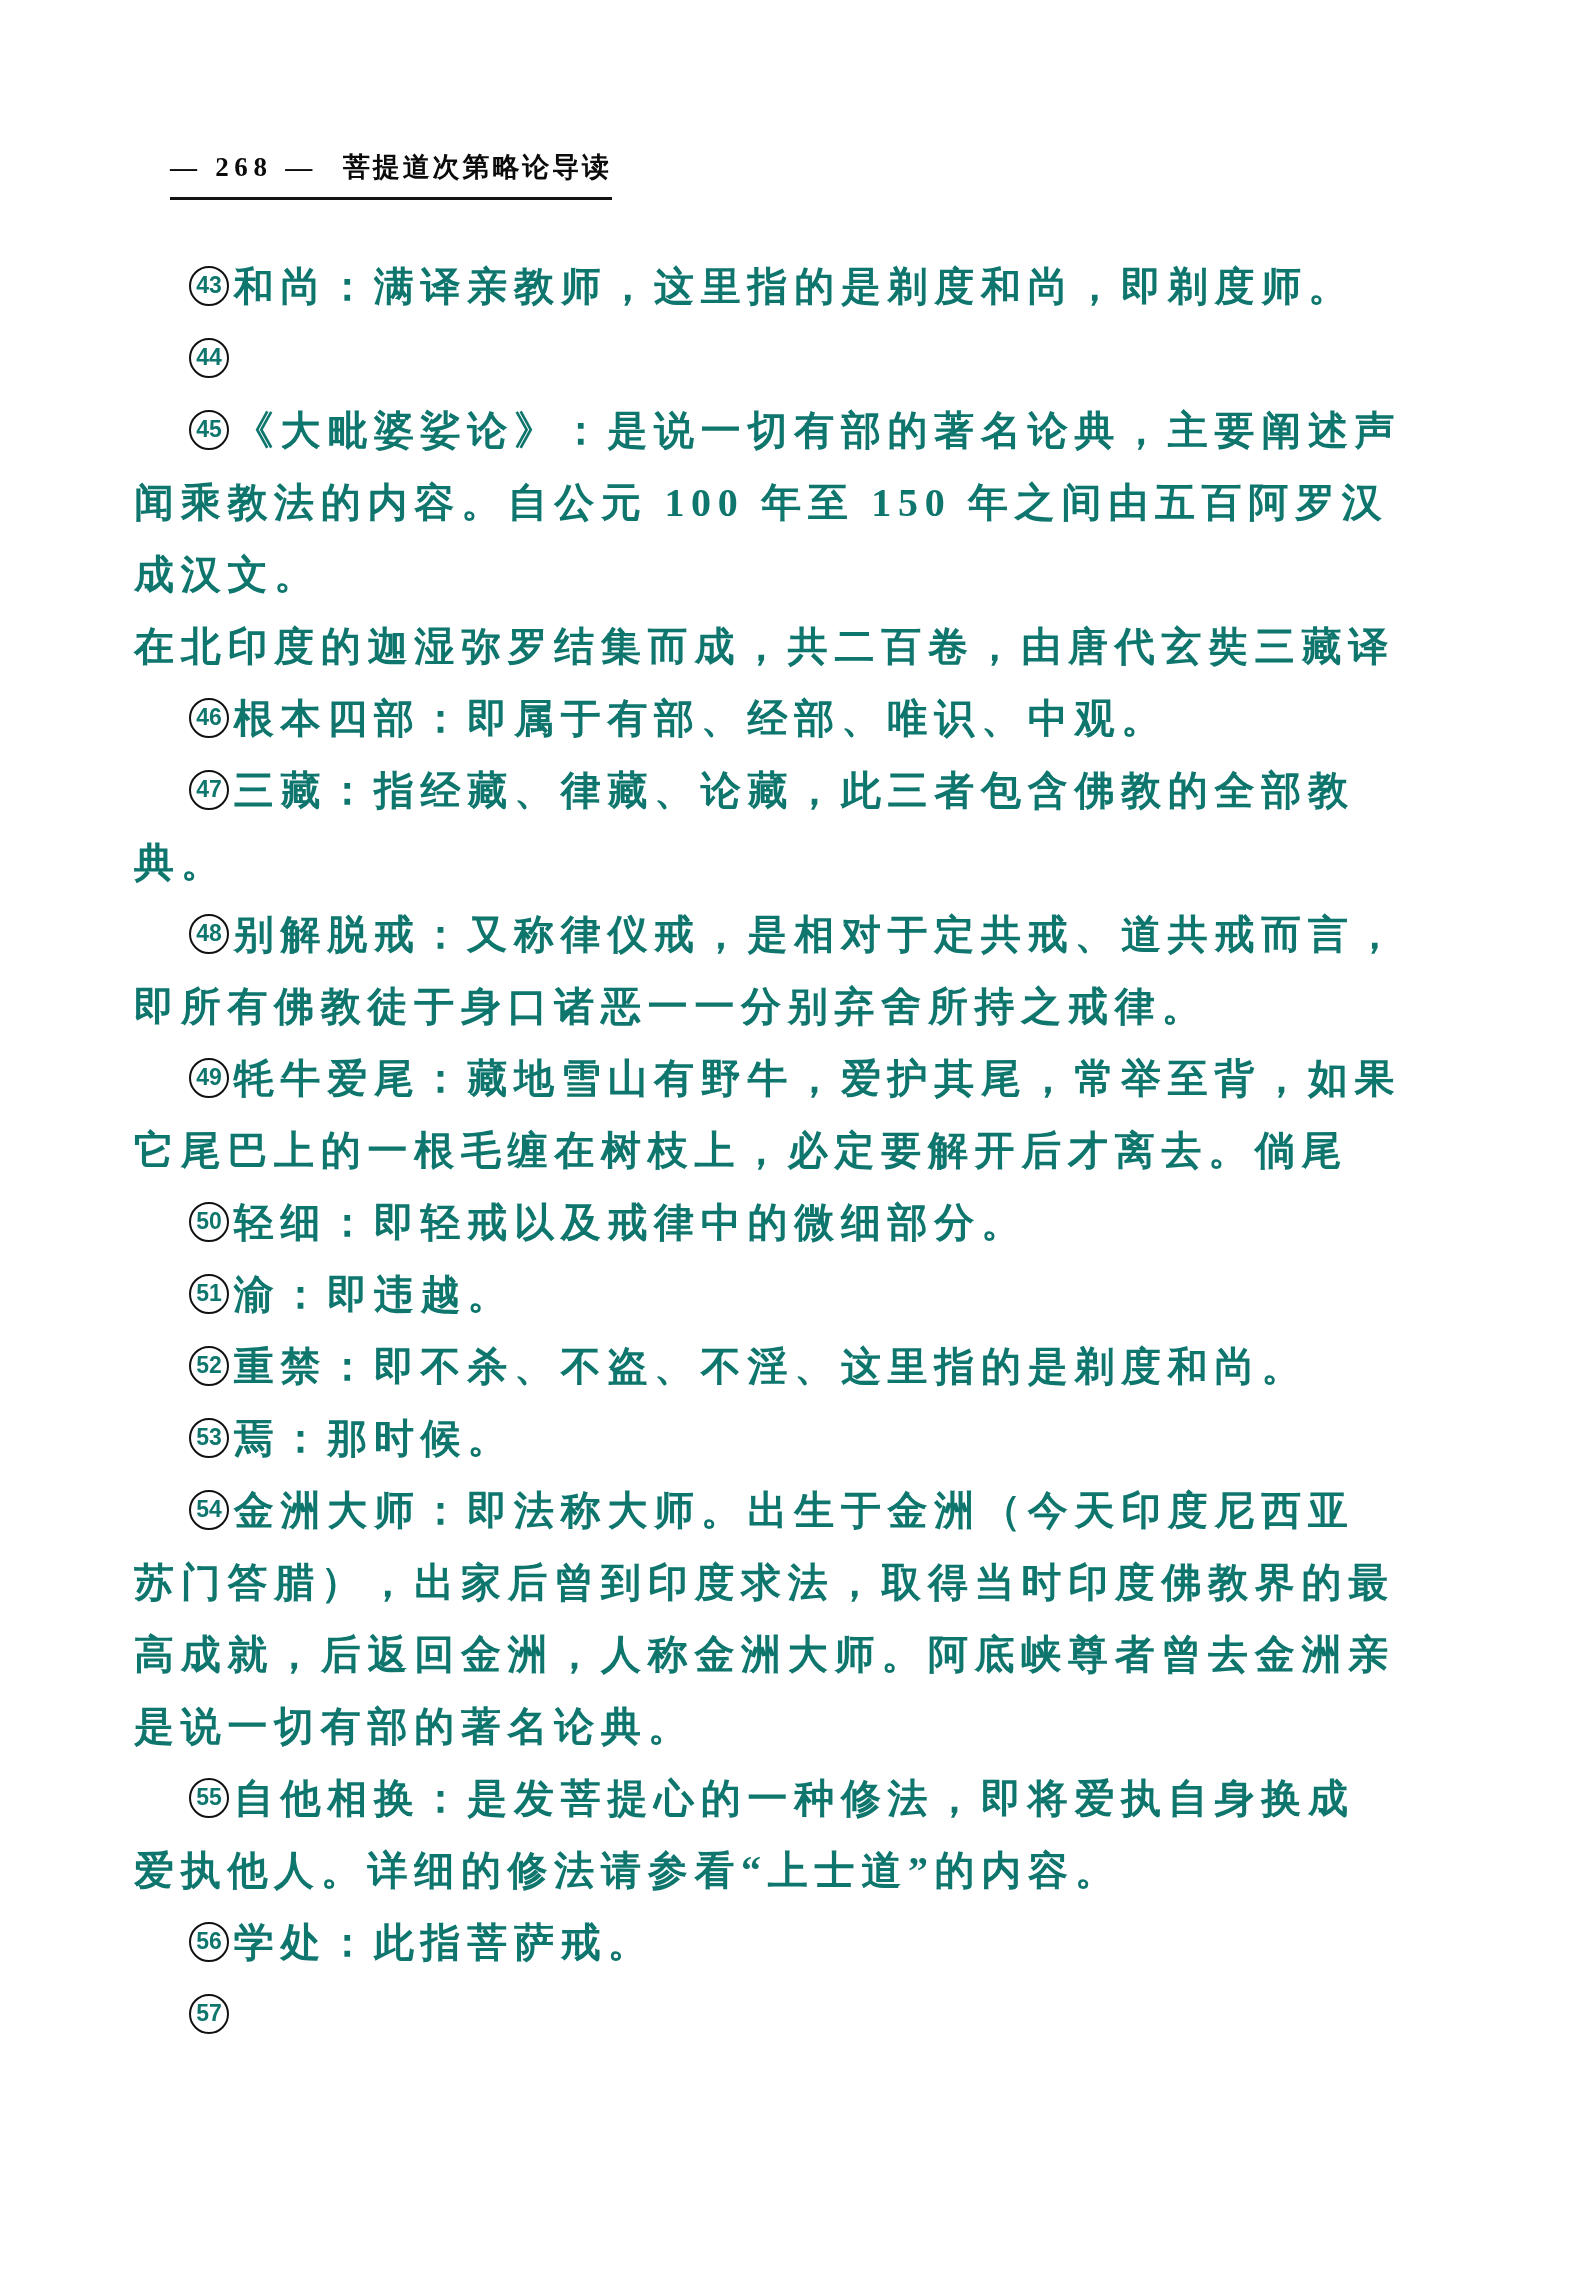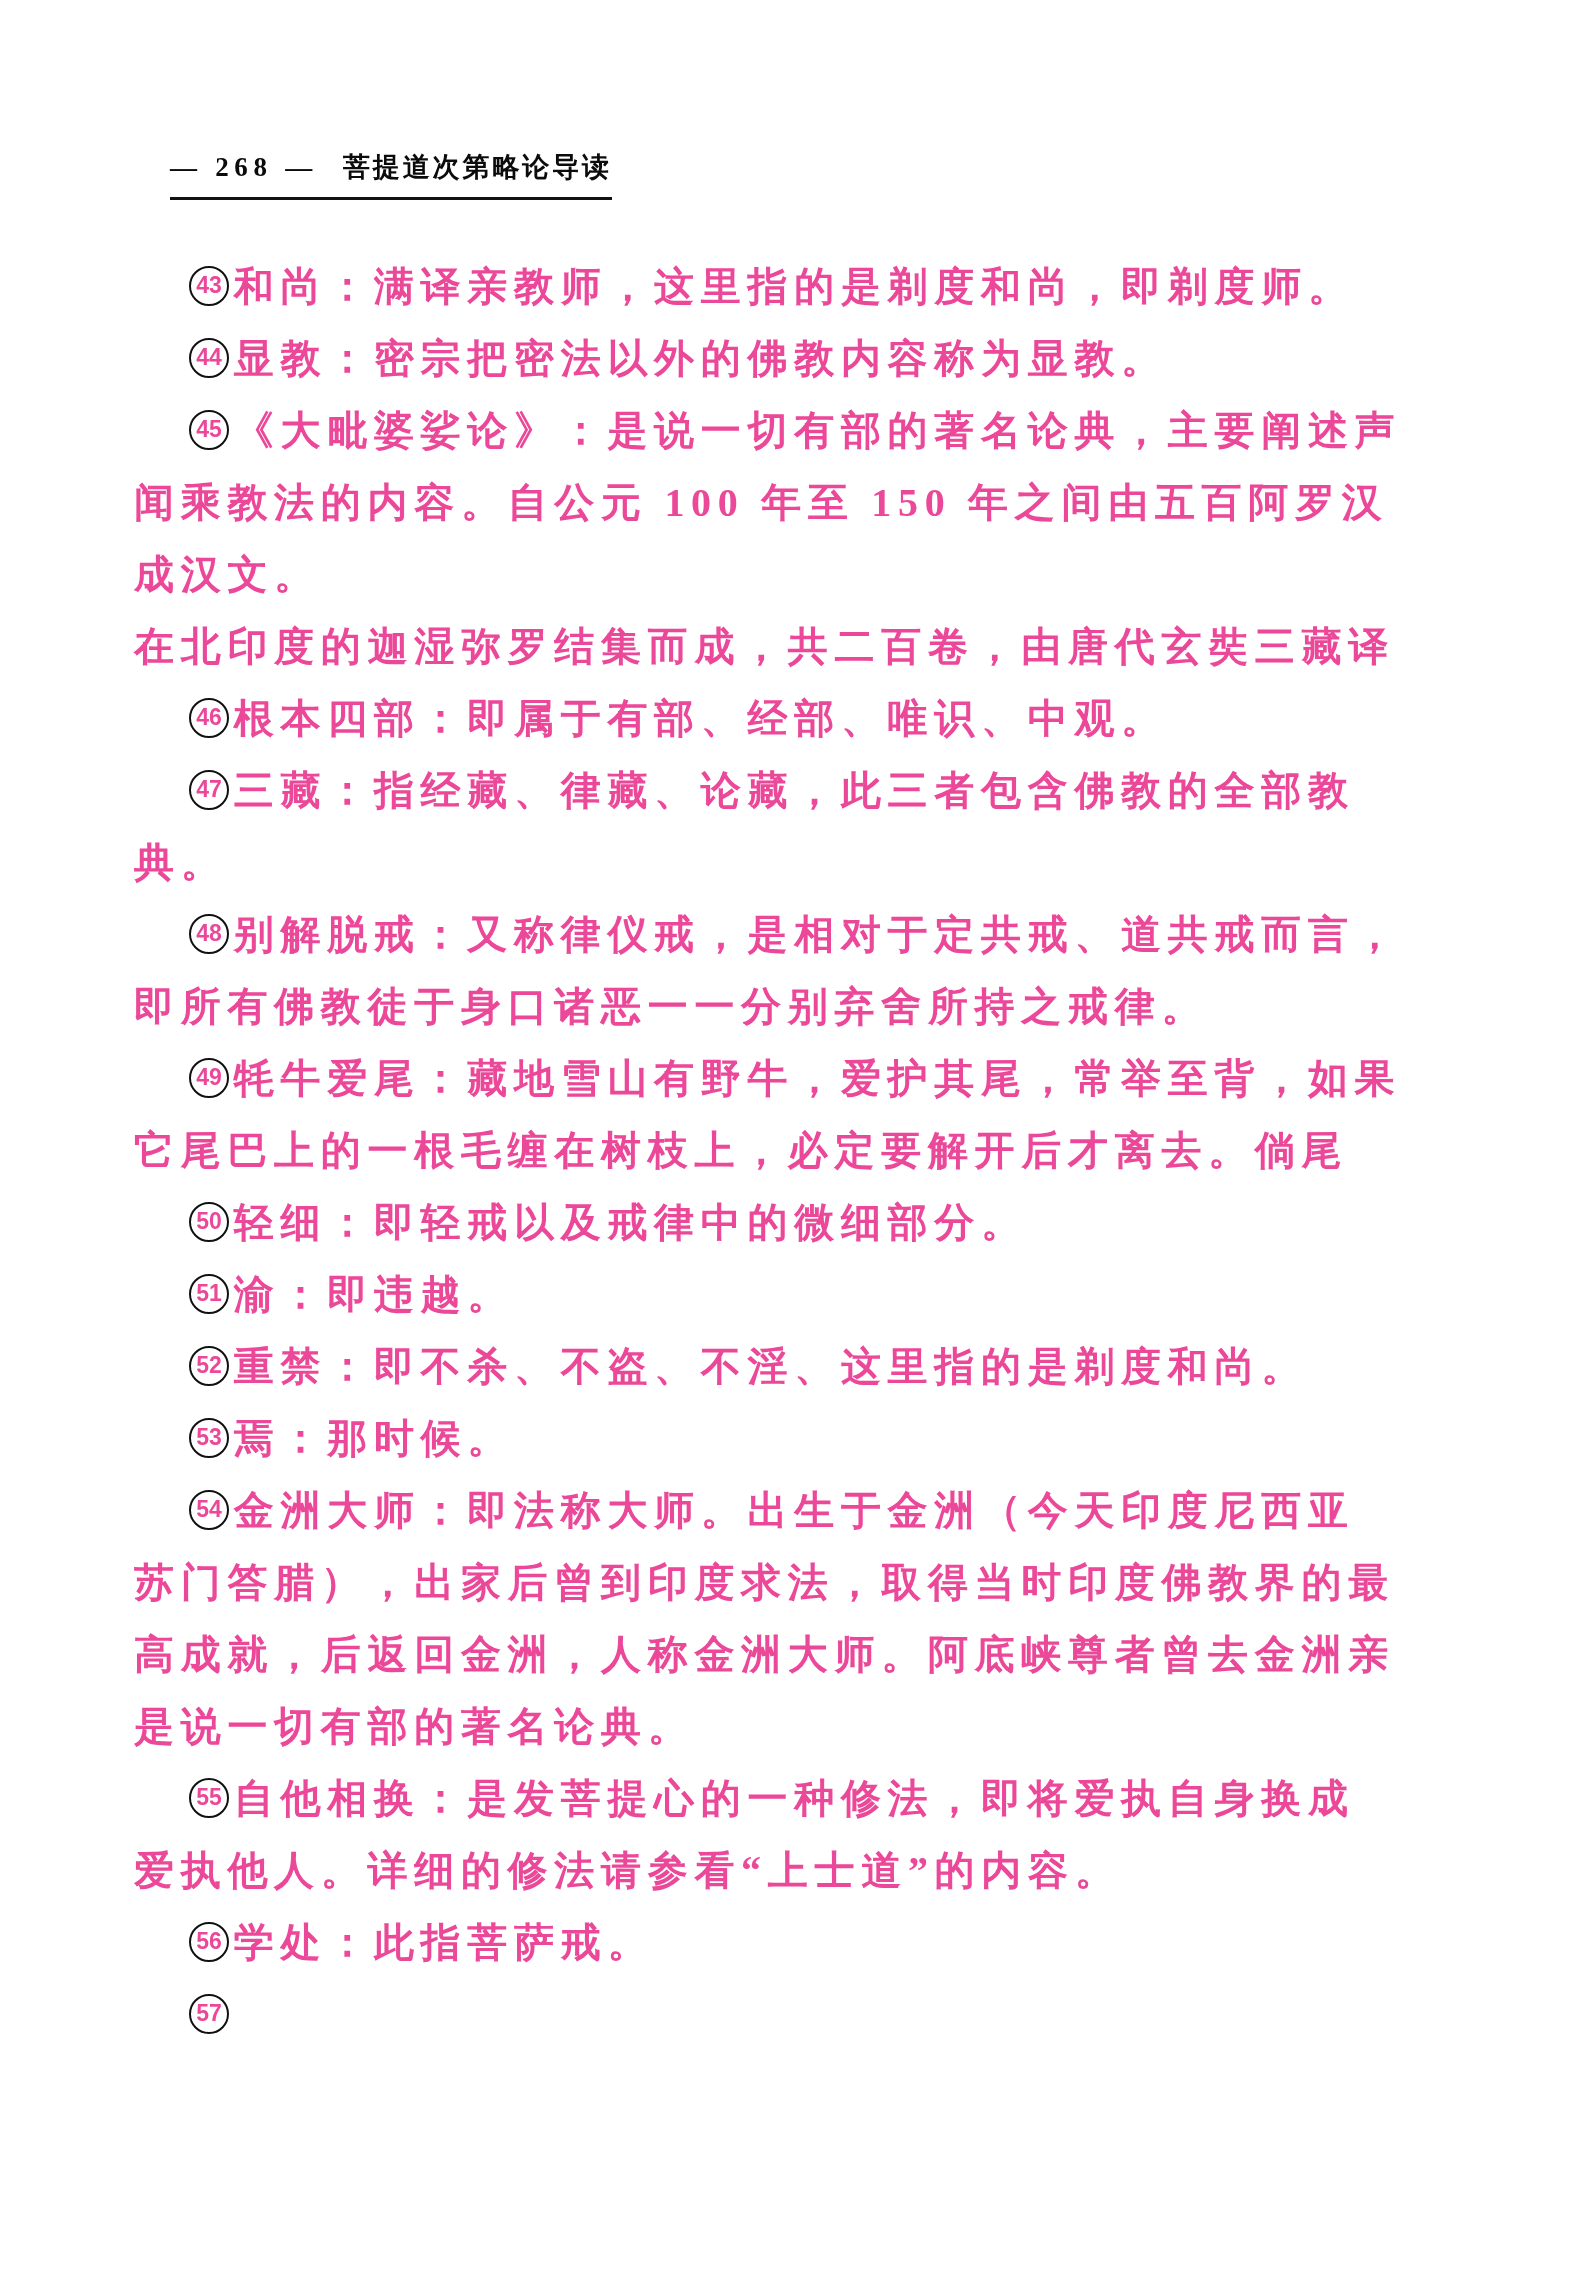--- a/index.html
+++ b/index.html
@@ -44,21 +44,21 @@
     width: 1338px;
   }
   .line {
     height: 72px;
     display: flex;
     align-items: center;
     font-size: 40px;
     font-weight: 600;
     letter-spacing: 6.7px;
     white-space: nowrap;
-    color: #ec4899;
+    color: #0f766e;
   }
   .line.indent {
     padding-left: 55px;
   }
   .num-badge {
     flex: 0 0 auto;
     width: 40px;
     height: 40px;
     box-sizing: border-box;
     border: 2.9px solid #111111;
@@ -85,21 +85,20 @@
     <span class="title">菩提道次第略论导读</span>
   </div>
 
   <div class="content">
       <div class="line indent">
       <span class="num-badge">43</span>
       <span class="note-text">和尚：满译亲教师，这里指的是剃度和尚，即剃度师。</span>
     </div>
       <div class="line indent">
       <span class="num-badge">44</span>
-      <span class="note-text">显教：密宗把密法以外的佛教内容称为显教。</span>
     </div>
       <div class="line indent">
       <span class="num-badge">45</span>
       <span class="note-text">《大毗婆娑论》：是说一切有部的著名论典，主要阐述声</span>
     </div>
       <div class="line">
 
       <span class="note-text">闻乘教法的内容。自公元 100 年至 150 年之间由五百阿罗汉</span>
     </div>
       <div class="line">

